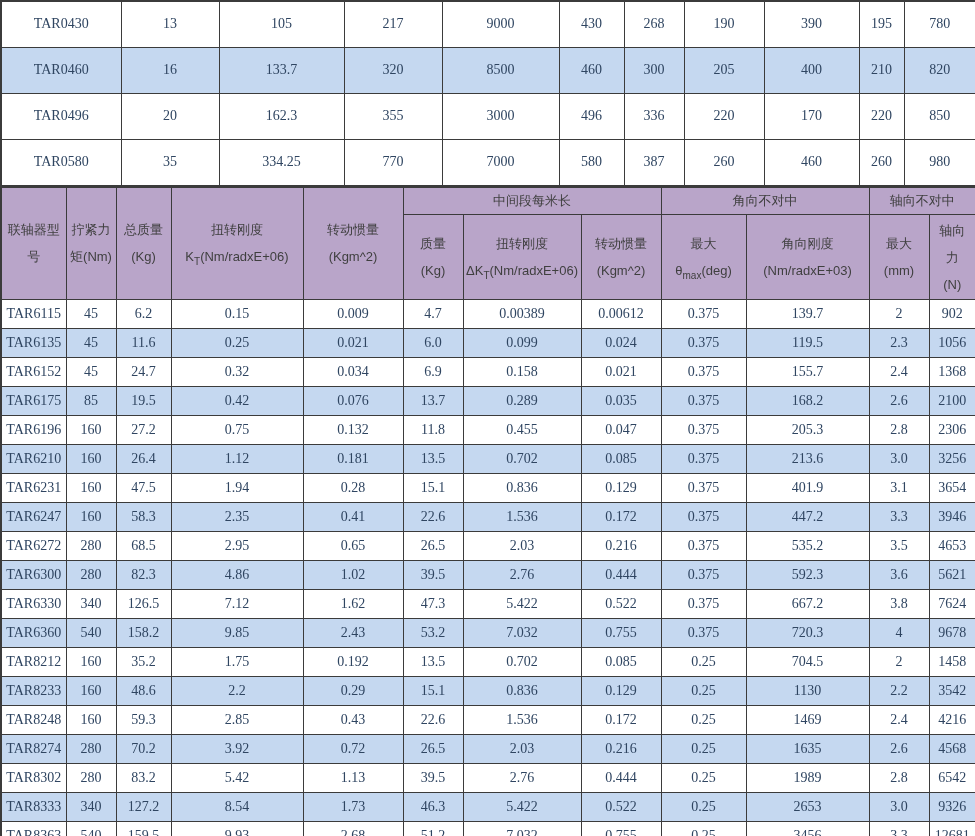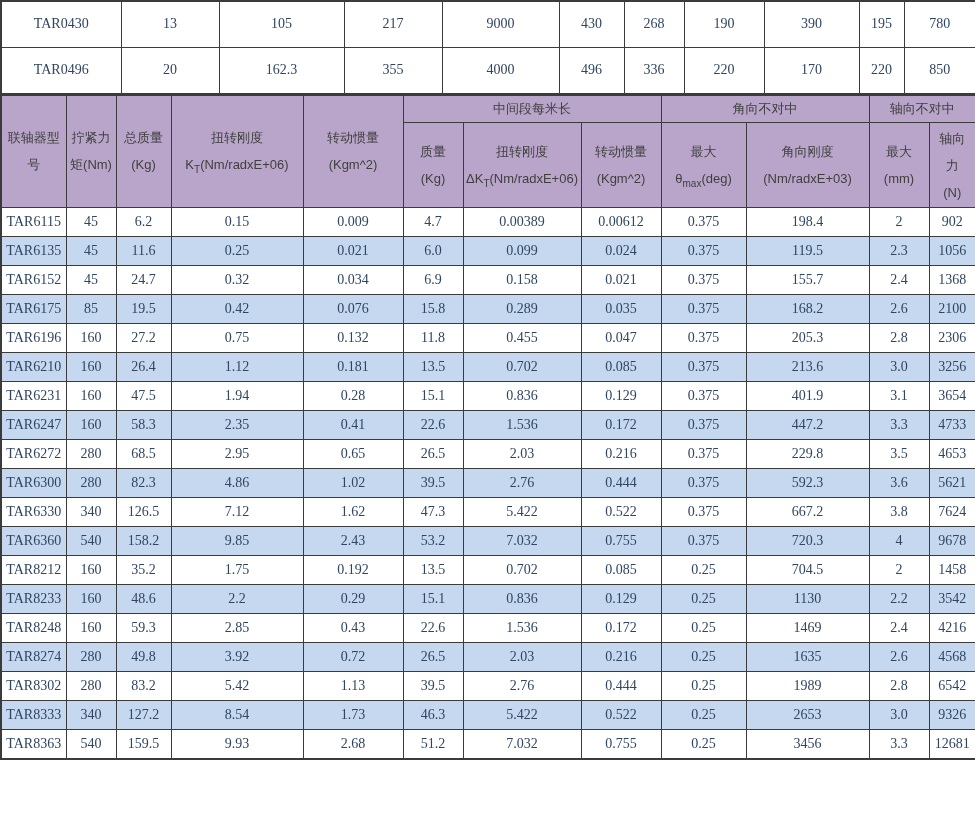--- a/index.html
+++ b/index.html
@@ -90,36 +90,62 @@
           <td>217</td>
           <td>9000</td>
           <td>430</td>
           <td>268</td>
           <td>190</td>
           <td>390</td>
           <td>195</td>
           <td>780</td>
         </tr>
 
+        <tr class="alt">
+          <td>TAR0460</td>
+          <td>16</td>
+          <td>133.7</td>
+          <td>320</td>
+          <td>8500</td>
+          <td>460</td>
+          <td>300</td>
+          <td>205</td>
+          <td>400</td>
+          <td>210</td>
+          <td>820</td>
+        </tr>
 
         <tr>
           <td>TAR0496</td>
           <td>20</td>
           <td>162.3</td>
           <td>355</td>
-          <td>4000</td>
+          <td>3000</td>
           <td>496</td>
           <td>336</td>
           <td>220</td>
           <td>170</td>
           <td>220</td>
           <td>850</td>
         </tr>
 
 
+        <tr>
+          <td>TAR0580</td>
+          <td>35</td>
+          <td>334.25</td>
+          <td>770</td>
+          <td>7000</td>
+          <td>580</td>
+          <td>387</td>
+          <td>260</td>
+          <td>460</td>
+          <td>260</td>
+          <td>980</td>
+        </tr>
 
       </tbody>
   </table>
 
   <table class="tbl main">
     <colgroup>
       <col style="width:65px">
         <col style="width:50px">
         <col style="width:55px">
       <col style="width:132px">
@@ -195,21 +221,21 @@
         <tr>
           <td>TAR6115</td>
           <td>45</td>
           <td>6.2</td>
           <td>0.15</td>
           <td>0.009</td>
           <td>4.7</td>
           <td>0.00389</td>
           <td>0.00612</td>
           <td>0.375</td>
-          <td>198.4</td>
+          <td>139.7</td>
           <td>2</td>
           <td>902</td>
         </tr>
 
         <tr class="alt">
           <td>TAR6135</td>
           <td>45</td>
           <td>11.6</td>
           <td>0.25</td>
           <td>0.021</td>
@@ -236,21 +262,21 @@
           <td>2.4</td>
           <td>1368</td>
         </tr>
 
         <tr class="alt">
           <td>TAR6175</td>
           <td>85</td>
           <td>19.5</td>
           <td>0.42</td>
           <td>0.076</td>
-          <td>15.8</td>
+          <td>13.7</td>
           <td>0.289</td>
           <td>0.035</td>
           <td>0.375</td>
           <td>168.2</td>
           <td>2.6</td>
           <td>2100</td>
         </tr>
 
         <tr>
           <td>TAR6196</td>
@@ -302,34 +328,34 @@
           <td>160</td>
           <td>58.3</td>
           <td>2.35</td>
           <td>0.41</td>
           <td>22.6</td>
           <td>1.536</td>
           <td>0.172</td>
           <td>0.375</td>
           <td>447.2</td>
           <td>3.3</td>
-          <td>4733</td>
+          <td>3946</td>
         </tr>
 
         <tr>
           <td>TAR6272</td>
           <td>280</td>
           <td>68.5</td>
           <td>2.95</td>
           <td>0.65</td>
           <td>26.5</td>
           <td>2.03</td>
           <td>0.216</td>
           <td>0.375</td>
-          <td>229.8</td>
+          <td>535.2</td>
           <td>3.5</td>
           <td>4653</td>
         </tr>
 
         <tr class="alt">
           <td>TAR6300</td>
           <td>280</td>
           <td>82.3</td>
           <td>4.86</td>
           <td>1.02</td>
@@ -413,21 +439,21 @@
           <td>0.172</td>
           <td>0.25</td>
           <td>1469</td>
           <td>2.4</td>
           <td>4216</td>
         </tr>
 
         <tr class="alt">
           <td>TAR8274</td>
           <td>280</td>
-          <td>49.8</td>
+          <td>70.2</td>
           <td>3.92</td>
           <td>0.72</td>
           <td>26.5</td>
           <td>2.03</td>
           <td>0.216</td>
           <td>0.25</td>
           <td>1635</td>
           <td>2.6</td>
           <td>4568</td>
         </tr>

